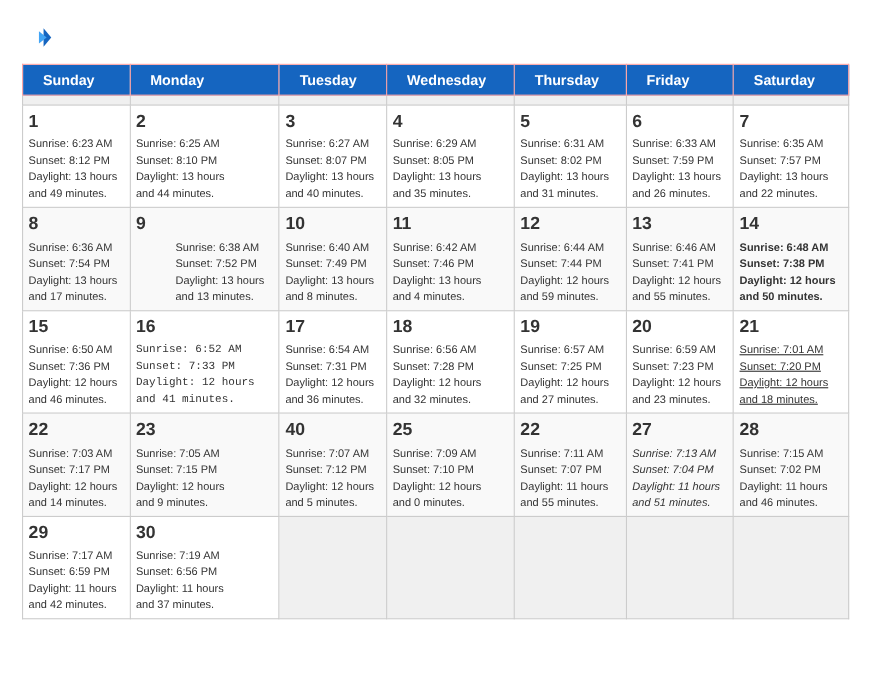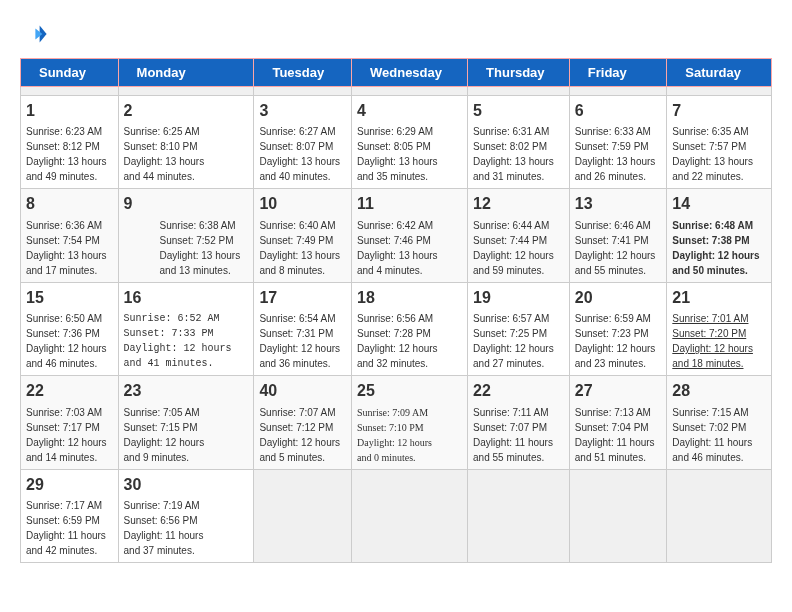--- a/index.html
+++ b/index.html
@@ -306,35 +306,35 @@
         </td>
         <td>
           <span class="day-num">40</span>
           <div class="day-detail" style="white-space: pre-line;">Sunrise: 7:07 AM
 Sunset: 7:12 PM
 Daylight: 12 hours
 and 5 minutes.</div>
         </td>
         <td>
           <span class="day-num">25</span>
-          <div class="day-detail" style="white-space: pre-line; font-family: Liberation Serif, serif;">Sunrise: 7:09 AM
+          <div class="day-detail" style="white-space: pre-line;">Sunrise: 7:09 AM
 Sunset: 7:10 PM
 Daylight: 12 hours
 and 0 minutes.</div>
         </td>
         <td>
           <span class="day-num">22</span>
           <div class="day-detail" style="white-space: pre-line;">Sunrise: 7:11 AM
 Sunset: 7:07 PM
 Daylight: 11 hours
 and 55 minutes.</div>
         </td>
         <td>
           <span class="day-num">27</span>
-          <div class="day-detail" style="white-space: pre-line;">Sunrise: 7:13 AM
+          <div class="day-detail" style="white-space: pre-line; font-style: italic;">Sunrise: 7:13 AM
 Sunset: 7:04 PM
 Daylight: 11 hours
 and 51 minutes.</div>
         </td>
         <td>
           <span class="day-num">28</span>
           <div class="day-detail" style="white-space: pre-line;">Sunrise: 7:15 AM
 Sunset: 7:02 PM
 Daylight: 11 hours
 and 46 minutes.</div>

